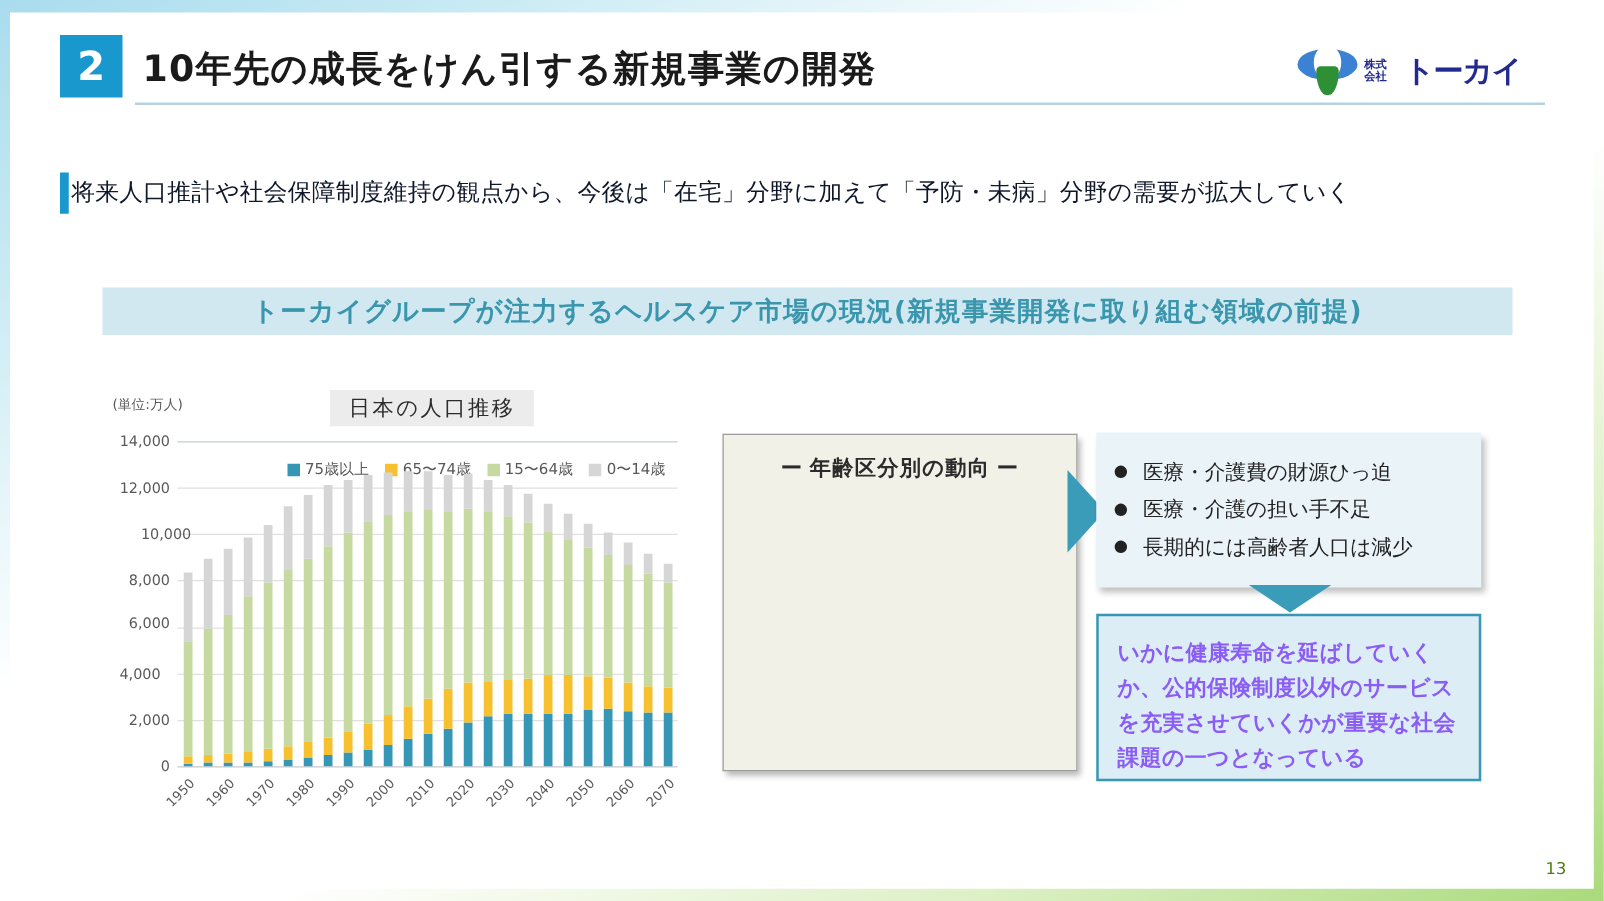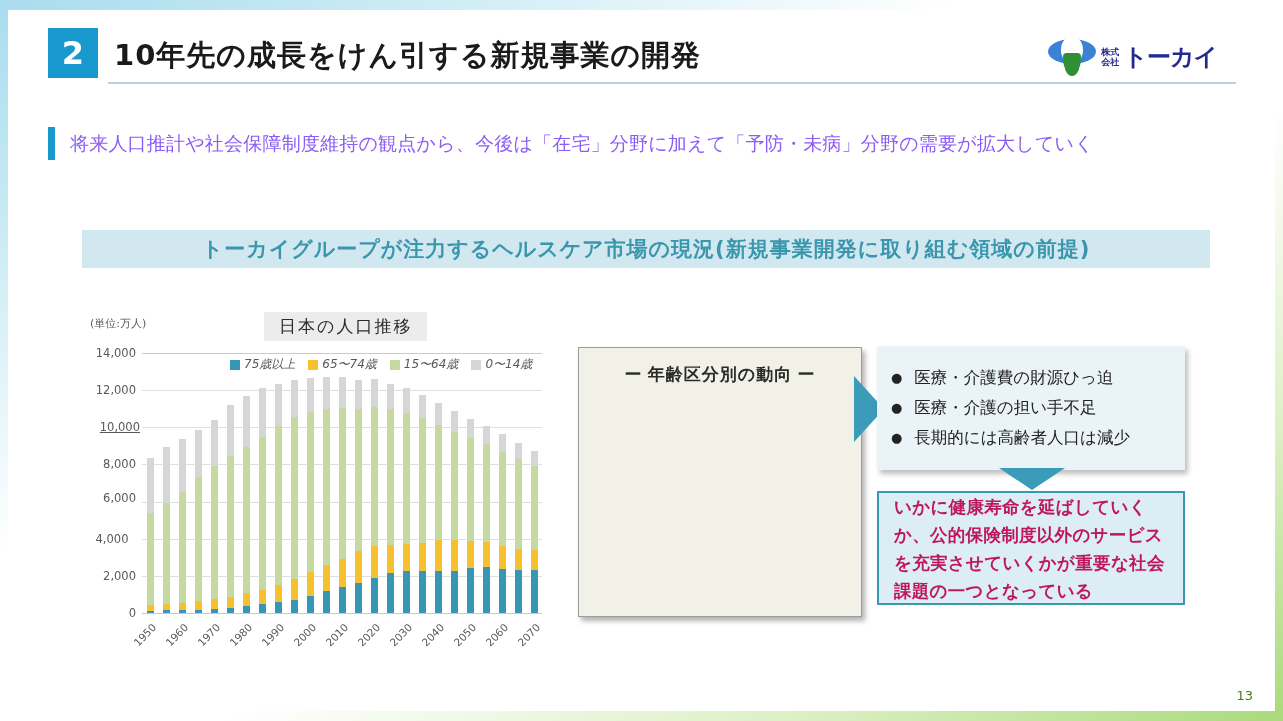--- a/index.html
+++ b/index.html
@@ -25,44 +25,44 @@
   }
   .title-underline{
     position:absolute;left:100px;top:72px;width:1128px;height:2px;background:#b5d3de;
   }
   
   .logo{position:absolute;right:58px;top:26px;display:flex;align-items:center;gap:5px;}
   .logo-icon{position:relative;width:48px;height:42px;}
   .logo-wing{position:absolute;left:0;top:3px;width:48px;height:25px;border-radius:50%;background:#3b82d4;}
   .logo-white{position:absolute;left:13px;top:0;width:22px;height:28px;border-radius:50%;background:#ffffff;}
   .logo-green{position:absolute;left:15px;top:17px;width:18px;height:23px;background:#2f8f35;border-radius:4px 4px 50% 50%/4px 4px 90% 90%;}
-  .logo-text{display:flex;align-items:center;gap:4px;color:#232a8f;}
+  .logo-text{display:flex;align-items:center;gap:14px;color:#232a8f;}
   .logo-small{font-size:9px;font-weight:bold;line-height:1.15;}
   .logo-big{font-size:24px;font-weight:bold;letter-spacing:-1px;}
   
   .lead{
-    position:absolute;left:40px;top:117px;width:1170px;
-    border-left:7px solid #1898cc;padding-left:15px;
-    font-size:19px;color:#8b5cf6;line-height:1.73;letter-spacing:0.2px;
+    position:absolute;left:40px;top:128px;width:1170px;
+    border-left:7px solid #1898cc;padding-left:2px;
+    font-size:19px;color:#0f172a;line-height:1.73;letter-spacing:0.2px;
   }
   
   .banner{
     position:absolute;left:74px;top:220px;width:1128px;height:38px;background:#d2e8f1;
     text-align:center;line-height:38px;font-size:21px;font-weight:bold;color:#3a96ad;letter-spacing:1px;
   }
   
   .chart{position:absolute;left:80px;top:293px;width:478px;height:360px;}
   .unit-label{position:absolute;left:2px;top:13px;font-size:11px;color:#595959;}
   .chart-title{position:absolute;left:176px;top:9px;background:#ececec;padding:3px 15px;font-size:17px;color:#2b2b2b;letter-spacing:2px;}
   .plot{position:absolute;left:54px;top:50px;width:400px;height:260px;}
   .gridline{position:absolute;left:0;width:400px;height:1px;background:#e0e0e0;}
   .gridline.top{background:#c3cdd2;}
   .gridline.zero{background:#c9c9c9;}
   .ytick{position:absolute;width:48px;text-align:right;font-size:11.5px;color:#595959;}
-  .legend{position:absolute;left:88px;top:3px;display:flex;gap:13px;white-space:nowrap;font-style:italic;}
+  .legend{position:absolute;left:88px;top:14px;display:flex;gap:13px;white-space:nowrap;}
   .legend-item{display:flex;align-items:center;gap:4px;font-size:12px;color:#595959;}
   .legend-swatch{width:10px;height:10px;display:inline-block;}
   .bar{position:absolute;bottom:0;width:7px;height:260px;}
   .seg{position:absolute;left:0;width:7px;}
   .xtick{
     position:absolute;width:42px;text-align:right;font-size:10.5px;color:#595959;
     transform:rotate(-45deg);transform-origin:100% 0%;
   }
   
   .trend-panel{
@@ -89,24 +89,24 @@
   }
   .impact-item{display:flex;gap:12px;font-size:16.5px;color:#222;line-height:1.8;}
   .impact-marker{font-size:13px;line-height:2.3;}
   
   .arrow-down{
     position:absolute;left:991px;top:458px;width:0;height:0;
     border-left:33px solid transparent;border-right:33px solid transparent;border-top:22px solid #3a9cb8;
   }
   
   .conclusion-panel{
-    position:absolute;left:869px;top:481px;width:308px;height:114px;
+    position:absolute;left:869px;top:481px;width:308px;height:134px;
     background:#dcedf5;border:2px solid #3898b4;box-sizing:border-box;
-    padding:0 15px;
-    font-size:17.5px;font-weight:bold;color:#be185d;line-height:1.6;letter-spacing:0.3px;
+    padding:16px 15px;
+    font-size:17.5px;font-weight:bold;color:#8b5cf6;line-height:1.6;letter-spacing:0.3px;
   }
   
   .footnote{position:absolute;left:87px;top:655px;font-size:12.2px;color:#3a3a3a;letter-spacing:0.2px;}
   .page-num{position:absolute;right:22px;top:678px;font-size:13px;color:#4d7c0f;}
 </style>
 </head>
 <body>
 
 <div class="frame">
   <div class="content">
@@ -315,21 +315,21 @@
             <div class="seg" style="bottom: 42.9px; height: 19.6857px; background: rgb(246, 192, 47);"></div>
             <div class="seg" style="bottom: 62.5857px; height: 84.2214px; background: rgb(197, 217, 160);"></div>
             <div class="seg" style="bottom: 146.807px; height: 14.8014px; background: rgb(214, 214, 214);"></div>
           </div>
         </div>
     <div class="ytick" style="left: 0px; top: 303px;">0</div>
         <div class="ytick" style="left: 0px; top: 265.857px;">2,000</div>
         <div class="ytick" style="left: 0px; top: 228.714px; text-align: center;">4,000</div>
         <div class="ytick" style="left: 0px; top: 188px;">6,000</div>
         <div class="ytick" style="left: 0px; top: 154.429px;">8,000</div>
-        <div class="ytick" style="left: 4px; top: 117.286px; text-decoration: underline;">10,000</div>
+        <div class="ytick" style="left: 17px; top: 117.286px;">10,000</div>
         <div class="ytick" style="left: 0px; top: 80.1429px;">12,000</div>
         <div class="ytick" style="left: 0px; top: 43px;">14,000</div>
         <div class="xtick" style="left: 20px; top: 318px;">1950</div>
         <div class="xtick" style="left: 52px; top: 318px;">1960</div>
         <div class="xtick" style="left: 84px; top: 318px;">1970</div>
         <div class="xtick" style="left: 116px; top: 318px;">1980</div>
         <div class="xtick" style="left: 148px; top: 318px;">1990</div>
         <div class="xtick" style="left: 180px; top: 318px;">2000</div>
         <div class="xtick" style="left: 212px; top: 318px;">2010</div>
         <div class="xtick" style="left: 244px; top: 318px;">2020</div>

